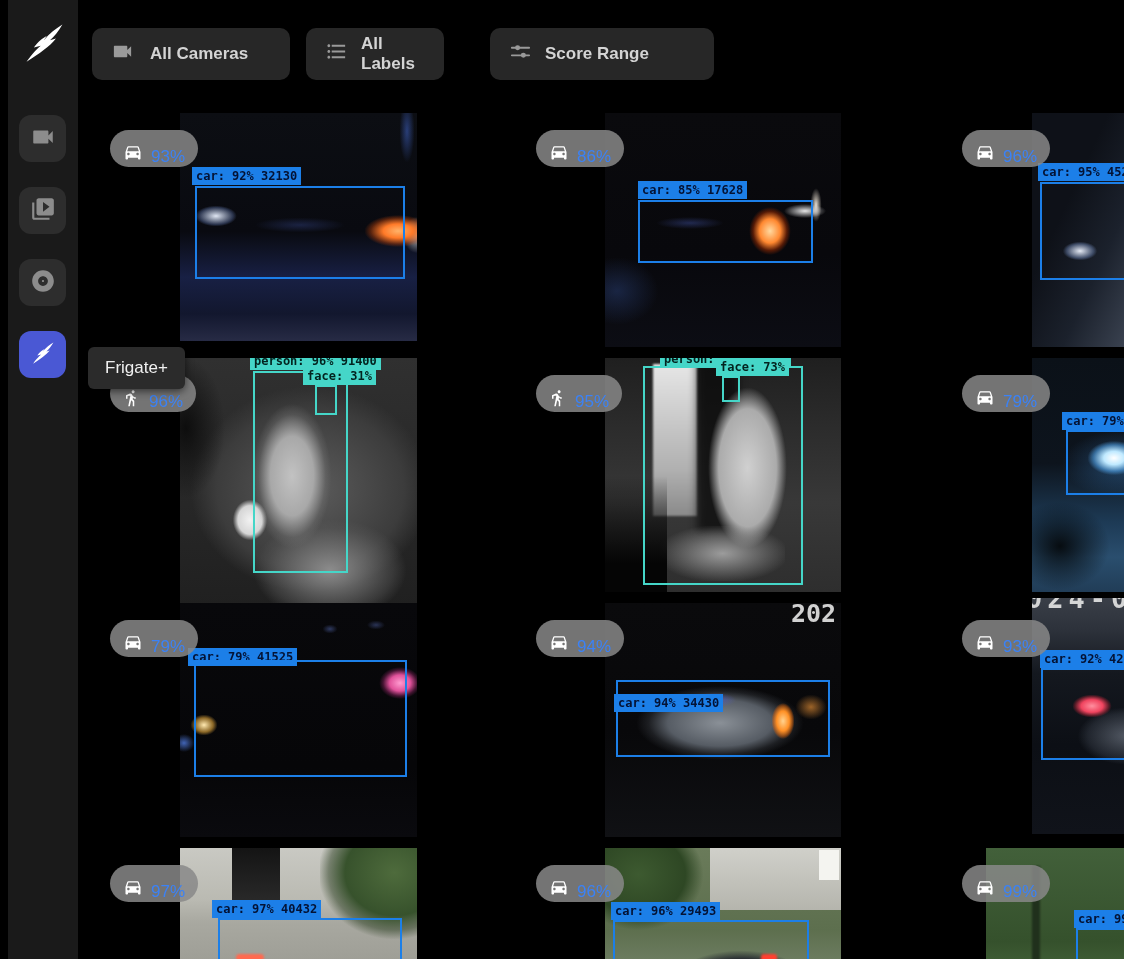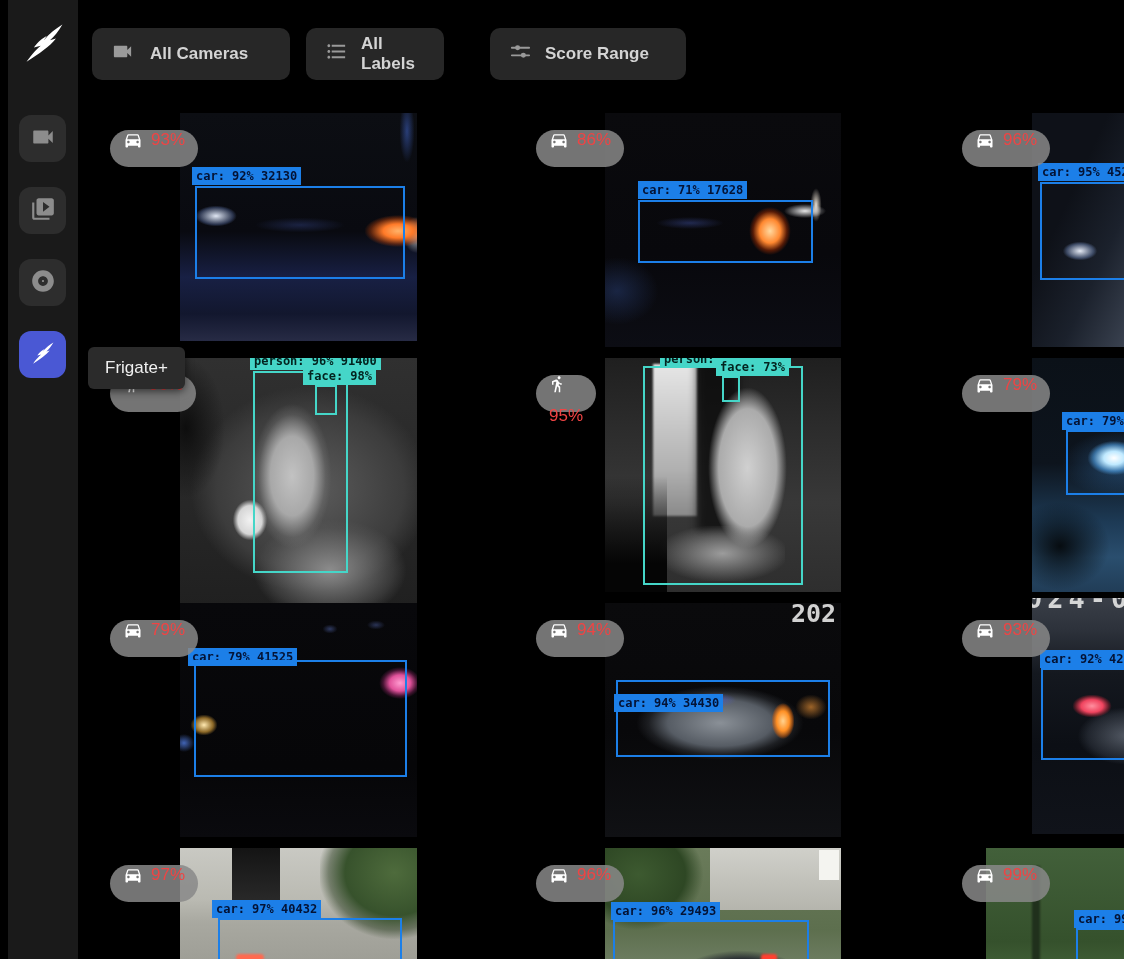--- a/index.html
+++ b/index.html
@@ -19,21 +19,21 @@
     background:#2b2b2b;border-radius:6px;color:#f0f0f0;font-size:17px;z-index:10;
     box-shadow:0 2px 8px rgba(0,0,0,.6);}
   
   .filter-btn{position:absolute;top:28px;height:52px;background:#272727;border-radius:10px;
     color:#d4d4d4;font-weight:700;font-size:17px;display:flex;align-items:center;gap:13px;
     padding:0 19px;box-sizing:border-box;cursor:pointer;z-index:4;}
   .filter-btn svg{width:23px;height:23px;fill:#9a9a9a;flex:none;}
   
   .snap{position:absolute;overflow:hidden;z-index:1;background:#0a0a0c;cursor:pointer;}
   .badge{position:absolute;height:37px;border-radius:19px;background:rgba(136,136,136,.85);
-    color:#ef4444;font-size:17px;display:flex;align-items:flex-start;gap:8px;padding:0 13px;z-index:3;}
+    color:#3b82f6;font-size:17px;display:flex;align-items:flex-end;gap:8px;padding:0 13px;z-index:3;}
   .badge svg{flex:none;}
   .bbox{position:absolute;border:2px solid #1c7fe8;box-sizing:border-box;}
   .bbox.person{border-color:#45d6c8;}
   .blabel{position:absolute;height:18px;line-height:18px;padding:0 4px;white-space:nowrap;
     background:#1c7fe8;color:#041335;font-family:"DejaVu Sans Mono",monospace;
     font-weight:700;font-size:12px;}
   .blabel.person{background:#45d6c8;color:#03231f;}
   .ts{position:absolute;color:#e2e2e2;font-family:"DejaVu Sans Mono",monospace;font-weight:700;
     white-space:nowrap;opacity:.92;}
   .dec{position:absolute;display:block;}
@@ -142,21 +142,21 @@
         <path d="M17 10.5V7c0-.55-.45-1-1-1H4c-.55 0-1 .45-1 1v10c0 .55.45 1 1 1h12c.55 0 1-.45 1-1v-3.5l4 4v-11l-4 4z"></path>
       </svg></span>
   <span>All Cameras</span>
 </div>
 <div class="filter-btn" style="left:306px;width:138px;">
   <span><svg viewBox="0 0 24 24" width="23" height="23" fill="#9a9a9a">
         <path d="M4 10.5c-.83 0-1.5.67-1.5 1.5s.67 1.5 1.5 1.5 1.5-.67 1.5-1.5-.67-1.5-1.5-1.5zm0-6c-.83 0-1.5.67-1.5 1.5S3.17 7.5 4 7.5 5.5 6.83 5.5 6 4.83 4.5 4 4.5zm0 12c-.83 0-1.5.67-1.5 1.5s.67 1.5 1.5 1.5 1.5-.67 1.5-1.5-.67-1.5-1.5-1.5zM7 19h14v-2H7v2zm0-6h14v-2H7v2zm0-8v2h14V5H7z"></path>
       </svg></span>
   <span>All Labels</span>
 </div>
-<div class="filter-btn" style="left:490px;width:196px;">
+<div class="filter-btn" style="left:490px;width:224px;">
   <span><svg viewBox="0 0 24 24" width="23" height="23">
         <g stroke="#9a9a9a" stroke-width="2" stroke-linecap="round" fill="none">
           <line x1="3" y1="8" x2="21" y2="8"></line>
           <line x1="3" y1="16" x2="21" y2="16"></line>
         </g>
         <circle cx="9" cy="8" r="2.6" fill="#9a9a9a"></circle>
         <circle cx="15" cy="16" r="2.6" fill="#9a9a9a"></circle>
       </svg></span>
   <span>Score Range</span>
 </div>
@@ -166,21 +166,21 @@
   <div class="bbox" style="left:15px;top:73px;width:210px;height:93px;"></div>
 </div>
 <div class="badge" style="left:110px;top:130px;">
   <span><svg viewBox="0 0 24 24" width="20" height="20">
         <path fill="#fff" fill-rule="evenodd" d="M18.92 6.01C18.72 5.42 18.16 5 17.5 5h-11c-.66 0-1.21.42-1.42 1.01L3 12v8c0 .55.45 1 1 1h1c.55 0 1-.45 1-1v-1h12v1c0 .55.45 1 1 1h1c.55 0 1-.45 1-1v-8l-2.08-5.99zM6.5 16c-.83 0-1.5-.67-1.5-1.5S5.67 13 6.5 13s1.5.67 1.5 1.5S7.33 16 6.5 16zm11 0c-.83 0-1.5-.67-1.5-1.5s.67-1.5 1.5-1.5 1.5.67 1.5 1.5-.67 1.5-1.5 1.5zM5 11l1.5-4.5h11L19 11H5z"></path>
       </svg></span>
   <span>93%</span>
 </div>
 
 <div class="snap s2" style="left:605px;top:113px;width:236px;height:234px;">
-  <div class="blabel" style="left:33px;top:68px;">car: 71% 17628</div>
+  <div class="blabel" style="left:33px;top:68px;">car: 85% 17628</div>
   <div class="bbox" style="left:33px;top:87px;width:175px;height:63px;"></div>
 </div>
 <div class="badge" style="left:536px;top:130px;">
   <span><svg viewBox="0 0 24 24" width="20" height="20">
         <path fill="#fff" fill-rule="evenodd" d="M18.92 6.01C18.72 5.42 18.16 5 17.5 5h-11c-.66 0-1.21.42-1.42 1.01L3 12v8c0 .55.45 1 1 1h1c.55 0 1-.45 1-1v-1h12v1c0 .55.45 1 1 1h1c.55 0 1-.45 1-1v-8l-2.08-5.99zM6.5 16c-.83 0-1.5-.67-1.5-1.5S5.67 13 6.5 13s1.5.67 1.5 1.5S7.33 16 6.5 16zm11 0c-.83 0-1.5-.67-1.5-1.5s.67-1.5 1.5-1.5 1.5.67 1.5 1.5-.67 1.5-1.5 1.5zM5 11l1.5-4.5h11L19 11H5z"></path>
       </svg></span>
   <span>86%</span>
 </div>
 
 <div class="snap s3" style="left:1032px;top:113px;width:239px;height:234px;">
@@ -190,42 +190,42 @@
 <div class="badge" style="left:962px;top:130px;">
   <span><svg viewBox="0 0 24 24" width="20" height="20">
         <path fill="#fff" fill-rule="evenodd" d="M18.92 6.01C18.72 5.42 18.16 5 17.5 5h-11c-.66 0-1.21.42-1.42 1.01L3 12v8c0 .55.45 1 1 1h1c.55 0 1-.45 1-1v-1h12v1c0 .55.45 1 1 1h1c.55 0 1-.45 1-1v-8l-2.08-5.99zM6.5 16c-.83 0-1.5-.67-1.5-1.5S5.67 13 6.5 13s1.5.67 1.5 1.5S7.33 16 6.5 16zm11 0c-.83 0-1.5-.67-1.5-1.5s.67-1.5 1.5-1.5 1.5.67 1.5 1.5-.67 1.5-1.5 1.5zM5 11l1.5-4.5h11L19 11H5z"></path>
       </svg></span>
   <span>96%</span>
 </div>
 
 <div class="snap s4" style="left:180px;top:358px;width:237px;height:262px;">
   <div class="blabel person" style="left:70px;top:-6px;">person: 96% 91400</div>
   <div class="bbox person" style="left:73px;top:13px;width:95px;height:202px;"></div>
-  <div class="blabel person" style="left:123px;top:9px;">face: 98%</div>
+  <div class="blabel person" style="left:123px;top:9px;">face: 31%</div>
   <div class="bbox person" style="left:135px;top:27px;width:22px;height:30px;"></div>
 </div>
 <div class="badge" style="left:110px;top:375px;">
   <span><svg viewBox="0 0 24 24" width="18" height="18">
         <path fill="#fff" d="M13.5 5.5c1.1 0 2-.9 2-2s-.9-2-2-2-2 .9-2 2 .9 2 2 2zM9.8 8.9L7 23h2.1l1.8-8 2.1 2v6h2v-7.5l-2.1-2 .6-3C12.8 12 14.8 13 17 13v-2c-1.9 0-3.5-1-4.3-2.4l-1-1.6c-.4-.6-1-1-1.7-1-.3 0-.5.1-.8.1L4 8.3V13h2V9.6l1.8-.7"></path>
       </svg></span>
   <span>96%</span>
 </div>
 
 <div class="snap s5" style="left:605px;top:358px;width:236px;height:234px;">
   <i class="dec door"></i>
   <i class="dec shade"></i>
   <i class="dec person-shape"></i>
   <i class="dec mat"></i>
   <i class="dec rail"></i>
   <div class="blabel person" style="left:55px;top:-8px;">person: 94% 82630</div>
   <div class="bbox person" style="left:38px;top:8px;width:160px;height:219px;"></div>
   <div class="blabel person" style="left:111px;top:0px;">face: 73%</div>
   <div class="bbox person" style="left:117px;top:18px;width:18px;height:26px;"></div>
 </div>
-<div class="badge" style="left:536px;top:375px;flex-direction:column;">
+<div class="badge" style="left:536px;top:375px;">
   <span><svg viewBox="0 0 24 24" width="18" height="18">
         <path fill="#fff" d="M13.5 5.5c1.1 0 2-.9 2-2s-.9-2-2-2-2 .9-2 2 .9 2 2 2zM9.8 8.9L7 23h2.1l1.8-8 2.1 2v6h2v-7.5l-2.1-2 .6-3C12.8 12 14.8 13 17 13v-2c-1.9 0-3.5-1-4.3-2.4l-1-1.6c-.4-.6-1-1-1.7-1-.3 0-.5.1-.8.1L4 8.3V13h2V9.6l1.8-.7"></path>
       </svg></span>
   <span>95%</span>
 </div>
 
 <div class="snap s6" style="left:1032px;top:358px;width:239px;height:234px;">
   <div class="blabel" style="left:30px;top:54px;">car: 79%</div>
   <div class="bbox" style="left:34px;top:72px;width:130px;height:65px;"></div>
 </div>

